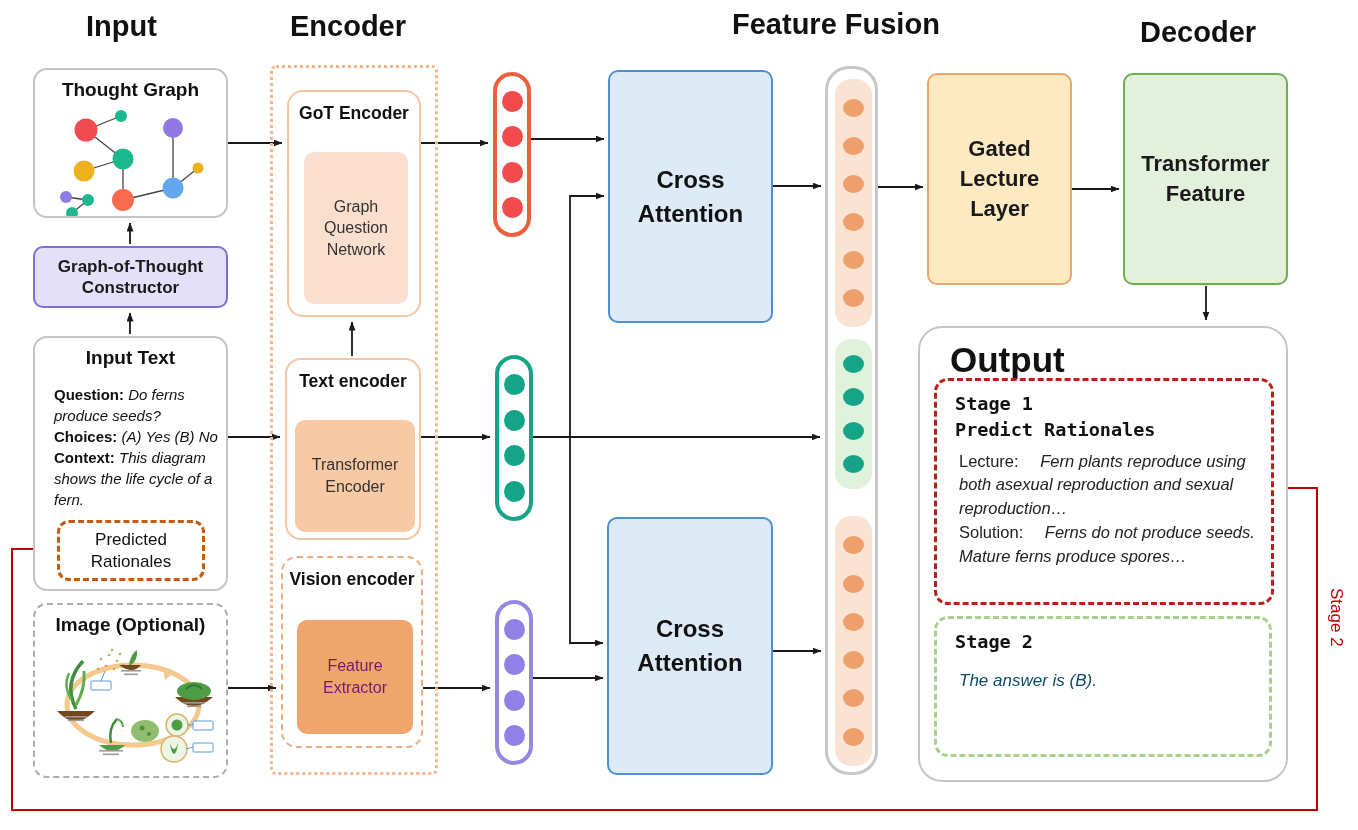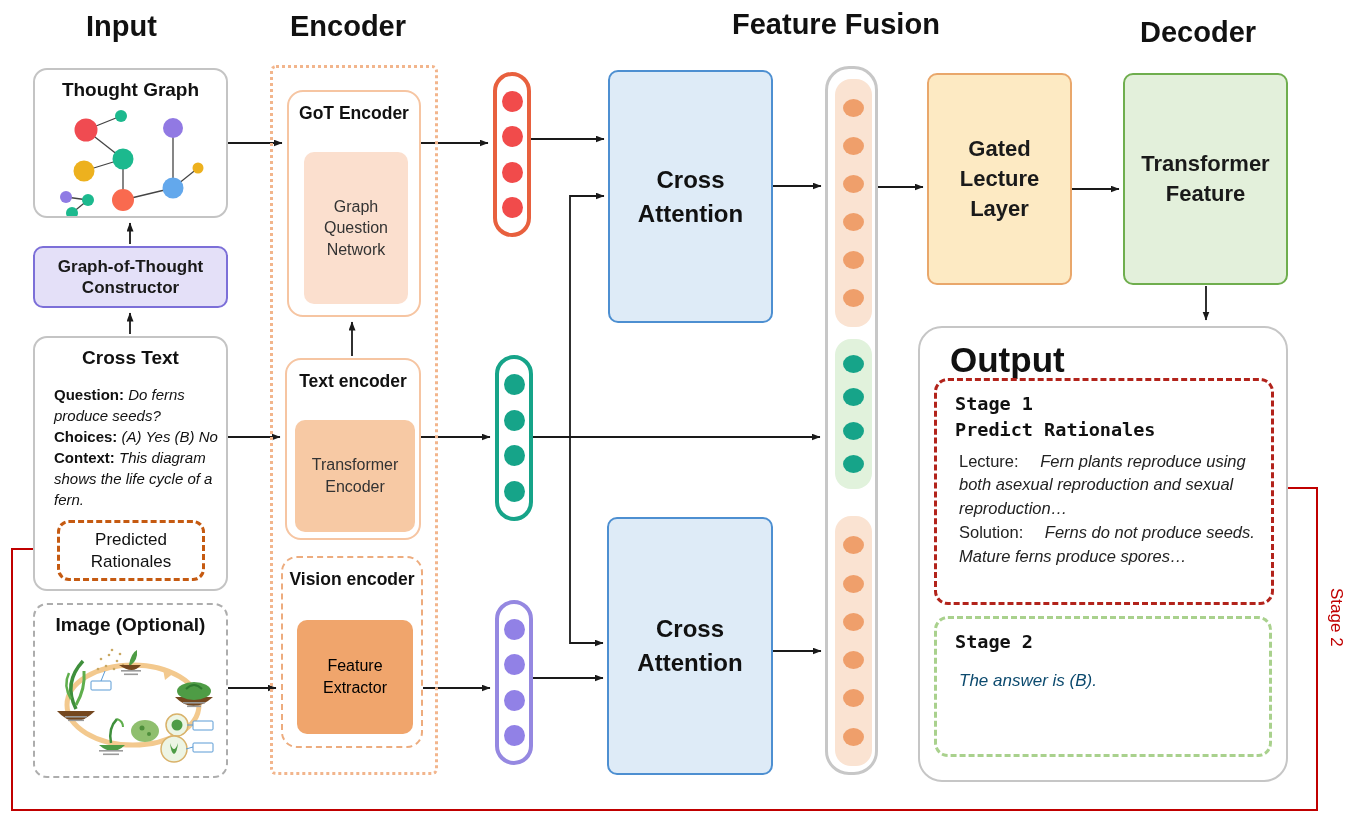--- a/index.html
+++ b/index.html
@@ -42,21 +42,21 @@
     border:3px dotted #F2B58C; border-radius:6px; position:absolute; }
   .enc-box { position:absolute; background:#fff; border:2px solid #F6C5A2; border-radius:16px; }
   .enc-title { text-align:center; font-weight:700; font-size:17.5px; line-height:1.3; padding-top:10px; color:#111; }
   .enc-inner { position:absolute; border-radius:10px; display:flex; align-items:center; justify-content:center;
     text-align:center; font-size:16px; line-height:1.35; color:#333; padding:6px; }
   #got-encoder-box { left:287px; top:90px; width:134px; height:227px; }
   #got-encoder-inner { left:15px; top:60px; width:104px; height:152px; background:#FBDFCE; }
   #text-encoder-box { left:285px; top:358px; width:136px; height:182px; }
   #text-encoder-inner { left:8px; top:60px; width:120px; height:112px; background:#F7C9A4; }
   #vision-encoder-box { left:281px; top:556px; width:142px; height:192px; border:2.5px dashed #EDAC7E; }
-  #vision-encoder-inner { left:14px; top:62px; width:116px; height:114px; background:#F0A56C; color:#000000; }
+  #vision-encoder-inner { left:14px; top:62px; width:116px; height:114px; background:#F0A56C; color:#701a75; }
 
   
   .vec { position:absolute; width:38px; background:#fff; border-radius:19px;
     display:flex; flex-direction:column; align-items:center; justify-content:space-evenly; }
   .vec .dot { width:21px; height:21px; border-radius:50%; }
   #vec-red    { left:493px; top:72px;  height:165px; border:4px solid #E8603E; }
   #vec-red .dot { background:#F14B4B; }
   #vec-green  { left:495px; top:355px; height:166px; border:4px solid #16A489; }
   #vec-green .dot { background:#16A489; }
   #vec-purple { left:495px; top:600px; height:165px; border:4px solid #9588E1; }
@@ -179,21 +179,21 @@
       <circle cx="49" cy="102" r="6" fill="#1CB98E"></circle>
       <circle cx="33" cy="115" r="6" fill="#1CB98E"></circle>
     </svg>
   </div>
 
   <div id="got-constructor" class="layer">
     <span>Graph-of-Thought Constructor</span>
   </div>
 
   <div class="graybox layer" id="input-text-box">
-    <div class="box-title">Cross Text</div>
+    <div class="box-title">Input Text</div>
     <div class="it-body">
       <span class="lbl">Question:</span>
       <span class="val">Do ferns produce seeds?</span>
       <span class="lbl">Choices:</span>
       <span class="val">(A) Yes (B) No</span>
       <span class="lbl">Context:</span>
       <span class="val">This diagram shows the life cycle of a fern.</span>
     </div>
     <div id="predicted-rationales">
       <span>Predicted Rationales</span>

